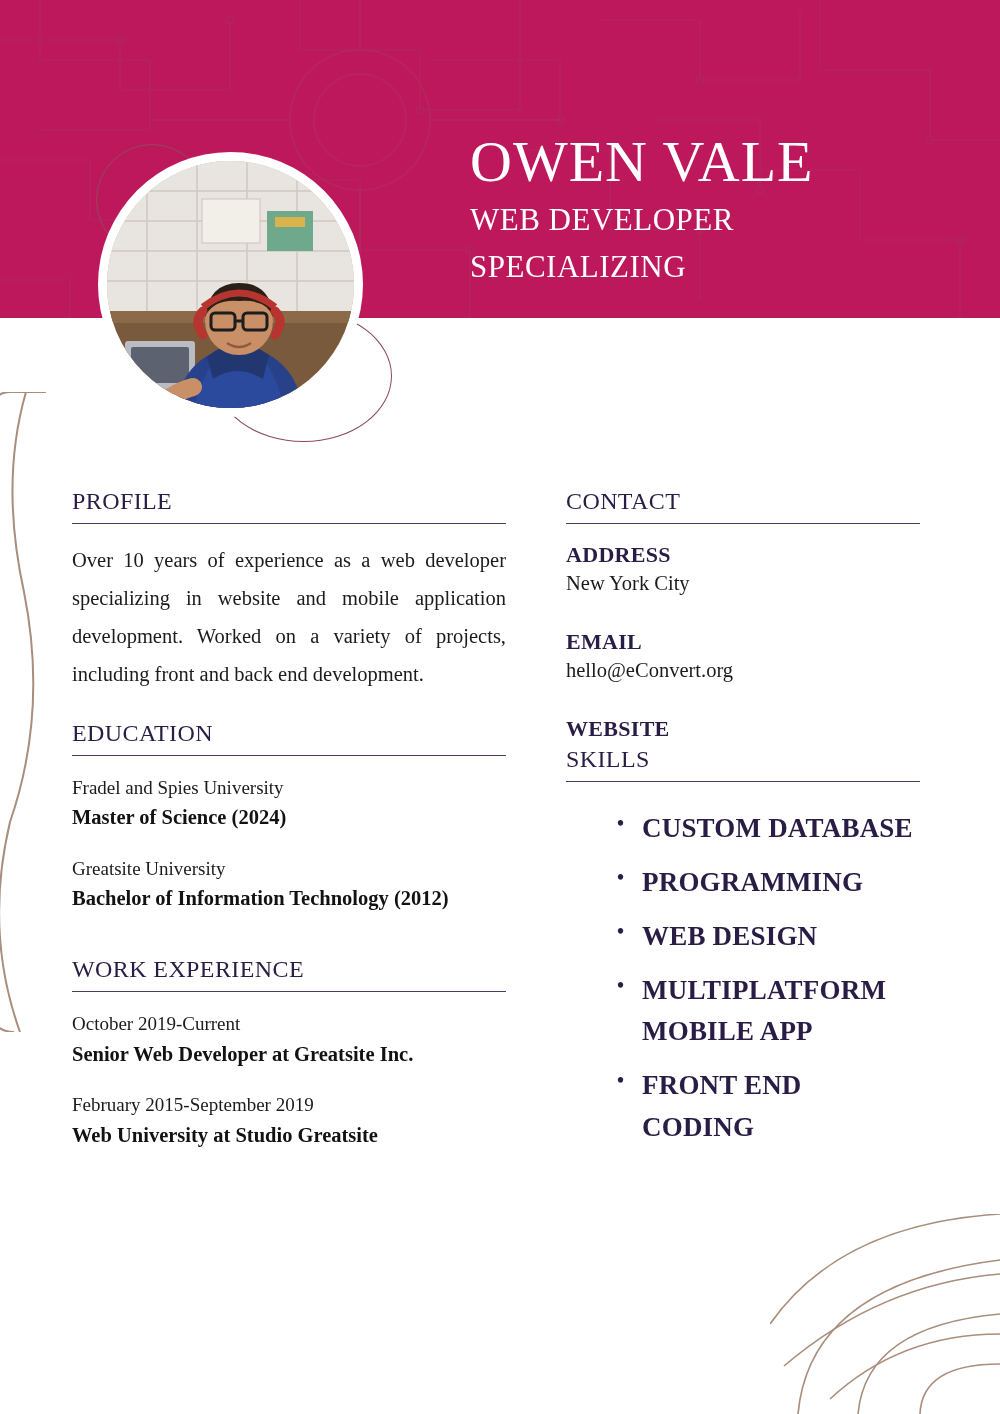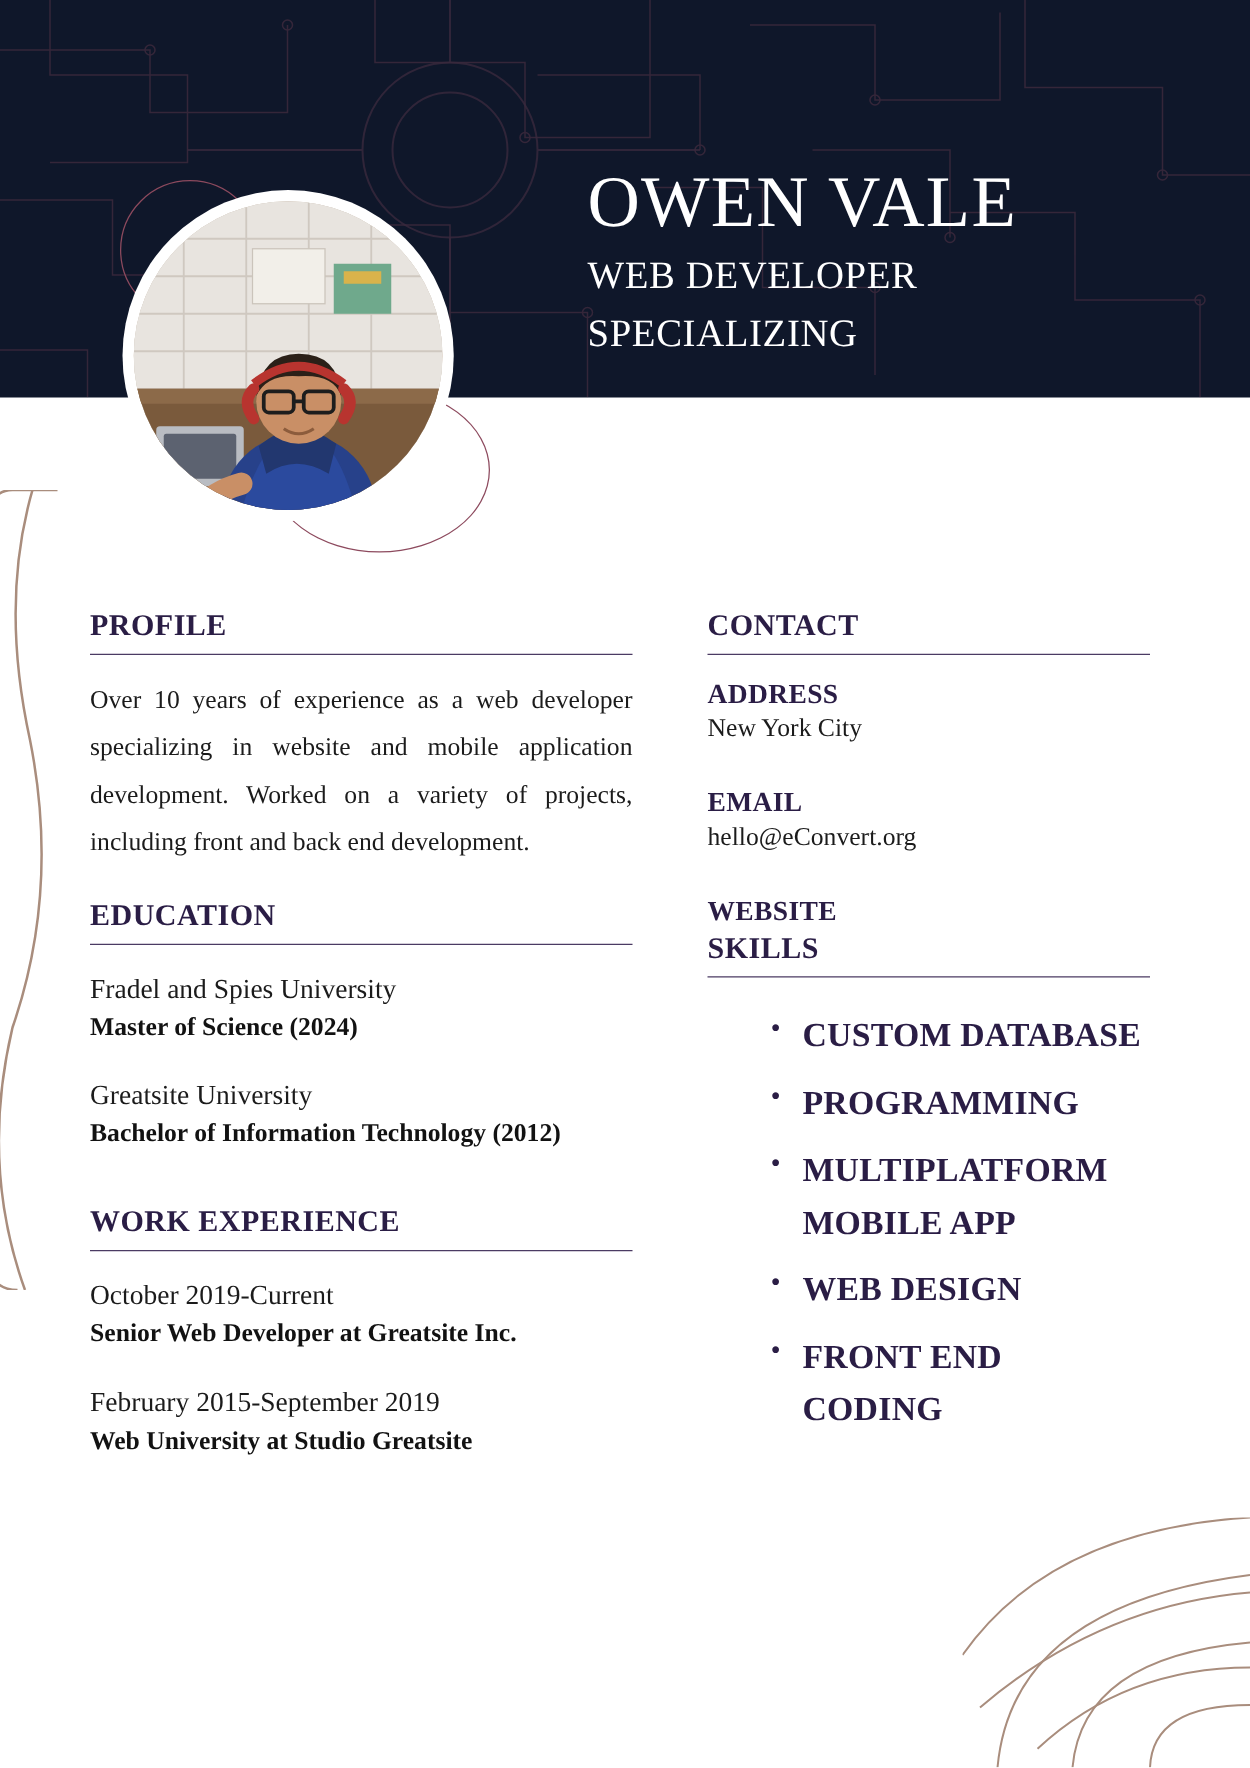--- a/index.html
+++ b/index.html
@@ -15,21 +15,21 @@
     overflow: hidden;
   }
 
   
   .header {
     position: absolute;
     left: 0;
     top: 0;
     width: 1000px;
     height: 318px;
-    background: #0f172a;
+    background: #be185d;
     overflow: hidden;
   }
   .header-pattern {
     position: absolute;
     inset: 0;
     opacity: 0.30;
   }
   .header-text {
     position: absolute;
     left: 470px;
@@ -134,21 +134,21 @@
   .col-right {
     position: absolute;
     left: 566px;
     top: 170px;
     width: 354px;
   }
 
   h2.section-title {
     font-size: 24px;
     color: #2a1d45;
-    font-weight: bold;
+    font-weight: normal;
     margin: 0 0 8px 0;
     letter-spacing: 0.4px;
     text-transform: uppercase;
   }
   .rule {
     height: 1px;
     background: #4b3b63;
     width: 100%;
     margin-bottom: 18px;
   }
@@ -156,21 +156,21 @@
   p.body {
     font-size: 20.5px;
     line-height: 1.85;
     color: #1b1b1b;
     margin: 0 0 26px 0;
     text-align: justify;
   }
 
   .entry { margin-bottom: 22px; }
   .entry .line1 {
-    font-size: 22px;
+    font-size: 19px;
     color: #1b1b1b;
     line-height: 1.5;
   }
   .entry .line2 {
     font-size: 20.5px;
     color: #121212;
     font-weight: bold;
     line-height: 1.5;
   }
 
@@ -375,19 +375,19 @@
       </div>
     </section>
 
     <section>
       <h2 class="section-title">SKILLS</h2>
       <div class="rule"></div>
       <div class="spacer-8"></div>
       <ul class="skills">
         <li>CUSTOM DATABASE</li>
         <li>PROGRAMMING</li>
+        <li>WEB DESIGN</li>
         <li>MULTIPLATFORM MOBILE APP</li>
-        <li>WEB DESIGN</li>
         <li>FRONT END CODING</li>
       </ul>
     </section>
   </div>
 </div>
 
 </body></html>

